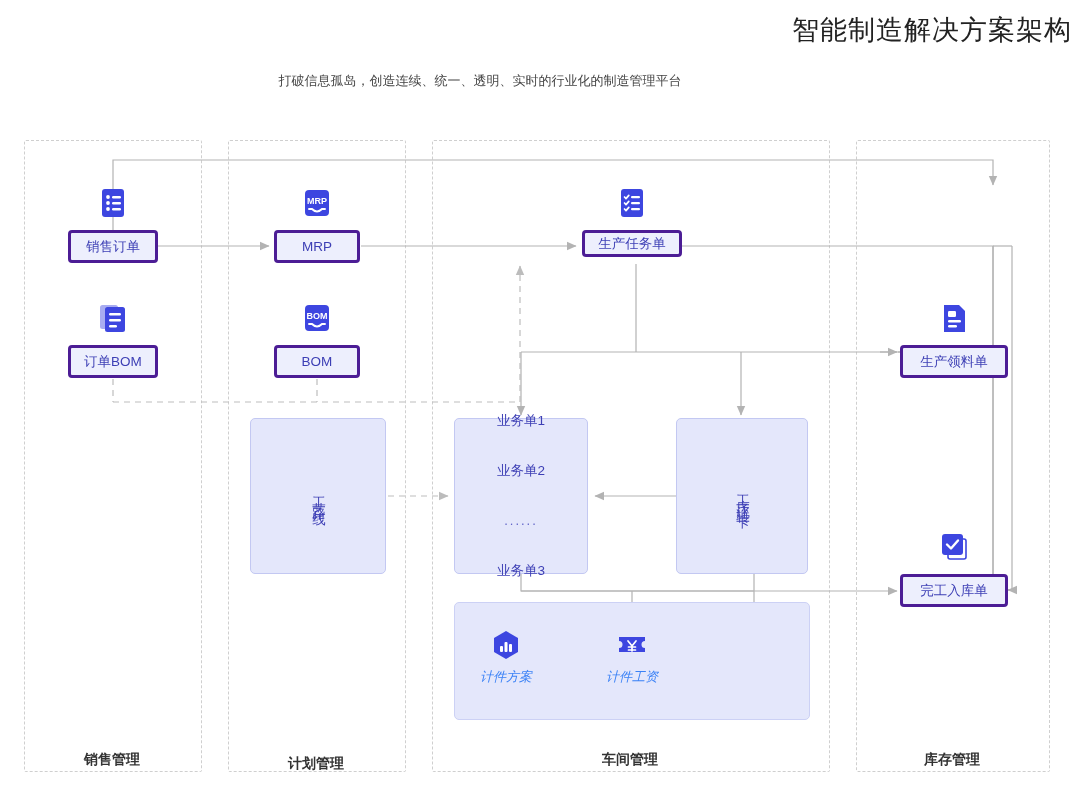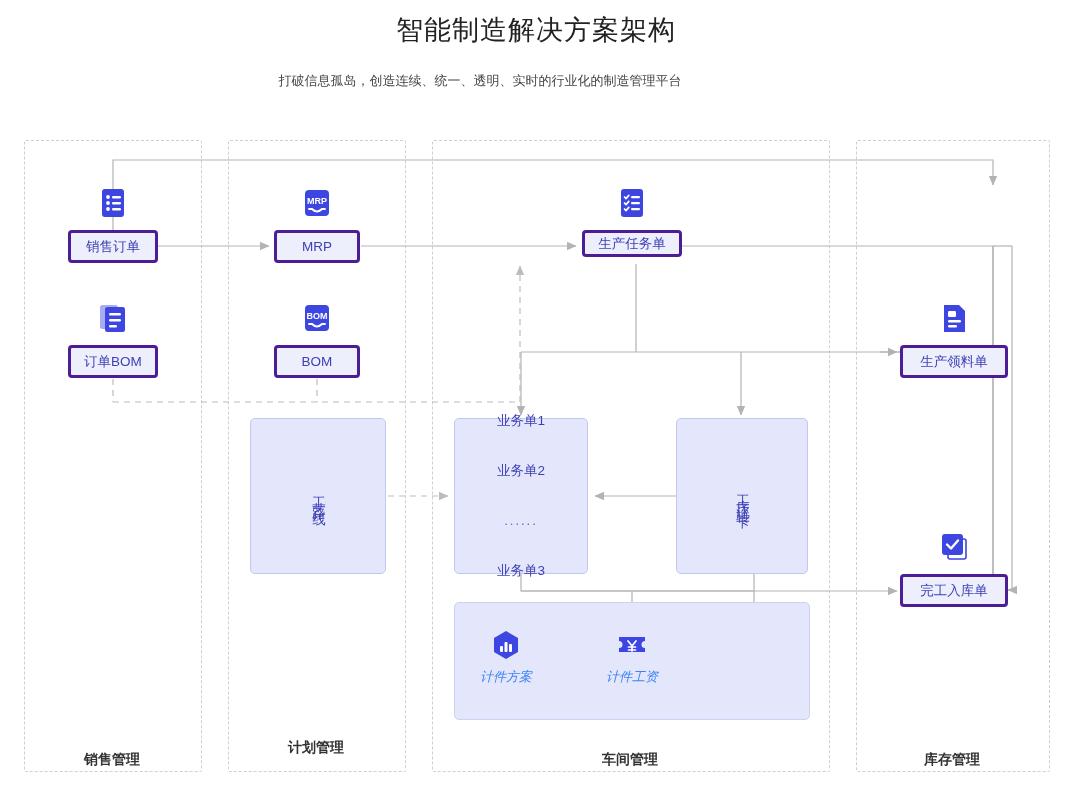--- a/index.html
+++ b/index.html
@@ -4,21 +4,21 @@
 <style>
   html,body{margin:0;padding:0;}
   body{
     width:1072px;height:807px;background:#ffffff;
     font-family:"Liberation Sans","DejaVu Sans",sans-serif;
     color:#333;overflow:hidden;position:relative;
   }
   #stage{position:relative;width:1072px;height:807px;}
 
   .ttl{
-    position:absolute;left:0;top:12px;width:1072px;text-align:center;
+    position:absolute;left:0;top:12px;width:1072px;text-align:right;
     font-size:27px;color:#222;letter-spacing:1px;
   }
   .sub{
     position:absolute;left:0;top:72px;width:960px;text-align:center;
     font-size:13px;color:#444;
   }
 
   svg.wires{position:absolute;left:0;top:0;width:1072px;height:807px;pointer-events:none;}
 
   
@@ -74,21 +74,21 @@
 
   <div class="ttl">智能制造解决方案架构</div>
   <div class="sub">打破信息孤岛，创造连续、统一、透明、实时的行业化的制造管理平台</div>
 
   <div class="lane" style="left:24px;top:140px;width:176px;height:630px;"></div>
   <div class="lane" style="left:228px;top:140px;width:176px;height:630px;"></div>
   <div class="lane" style="left:432px;top:140px;width:396px;height:630px;"></div>
   <div class="lane" style="left:856px;top:140px;width:192px;height:630px;"></div>
 
   <div class="lane-label" style="left:24px;top:751px;width:176px;">销售管理</div>
-  <div class="lane-label" style="left:228px;top:739px;width:176px;">计划管理</div>
+  <div class="lane-label" style="left:228px;top:755px;width:176px;">计划管理</div>
   <div class="lane-label" style="left:432px;top:751px;width:396px;">车间管理</div>
   <div class="lane-label" style="left:856px;top:751px;width:192px;">库存管理</div>
 
   <svg class="wires" viewBox="0 0 1072 807">
     <defs>
       <marker id="ah" markerWidth="9" markerHeight="9" refX="7.5" refY="4.5" orient="auto">
         <path d="M0,1 L8,4.5 L0,8 z" fill="#b3b3b3"></path>
       </marker>
       <marker id="ahd" markerWidth="9" markerHeight="9" refX="7.5" refY="4.5" orient="auto">
         <path d="M0,1 L8,4.5 L0,8 z" fill="#bcbcbc"></path>

